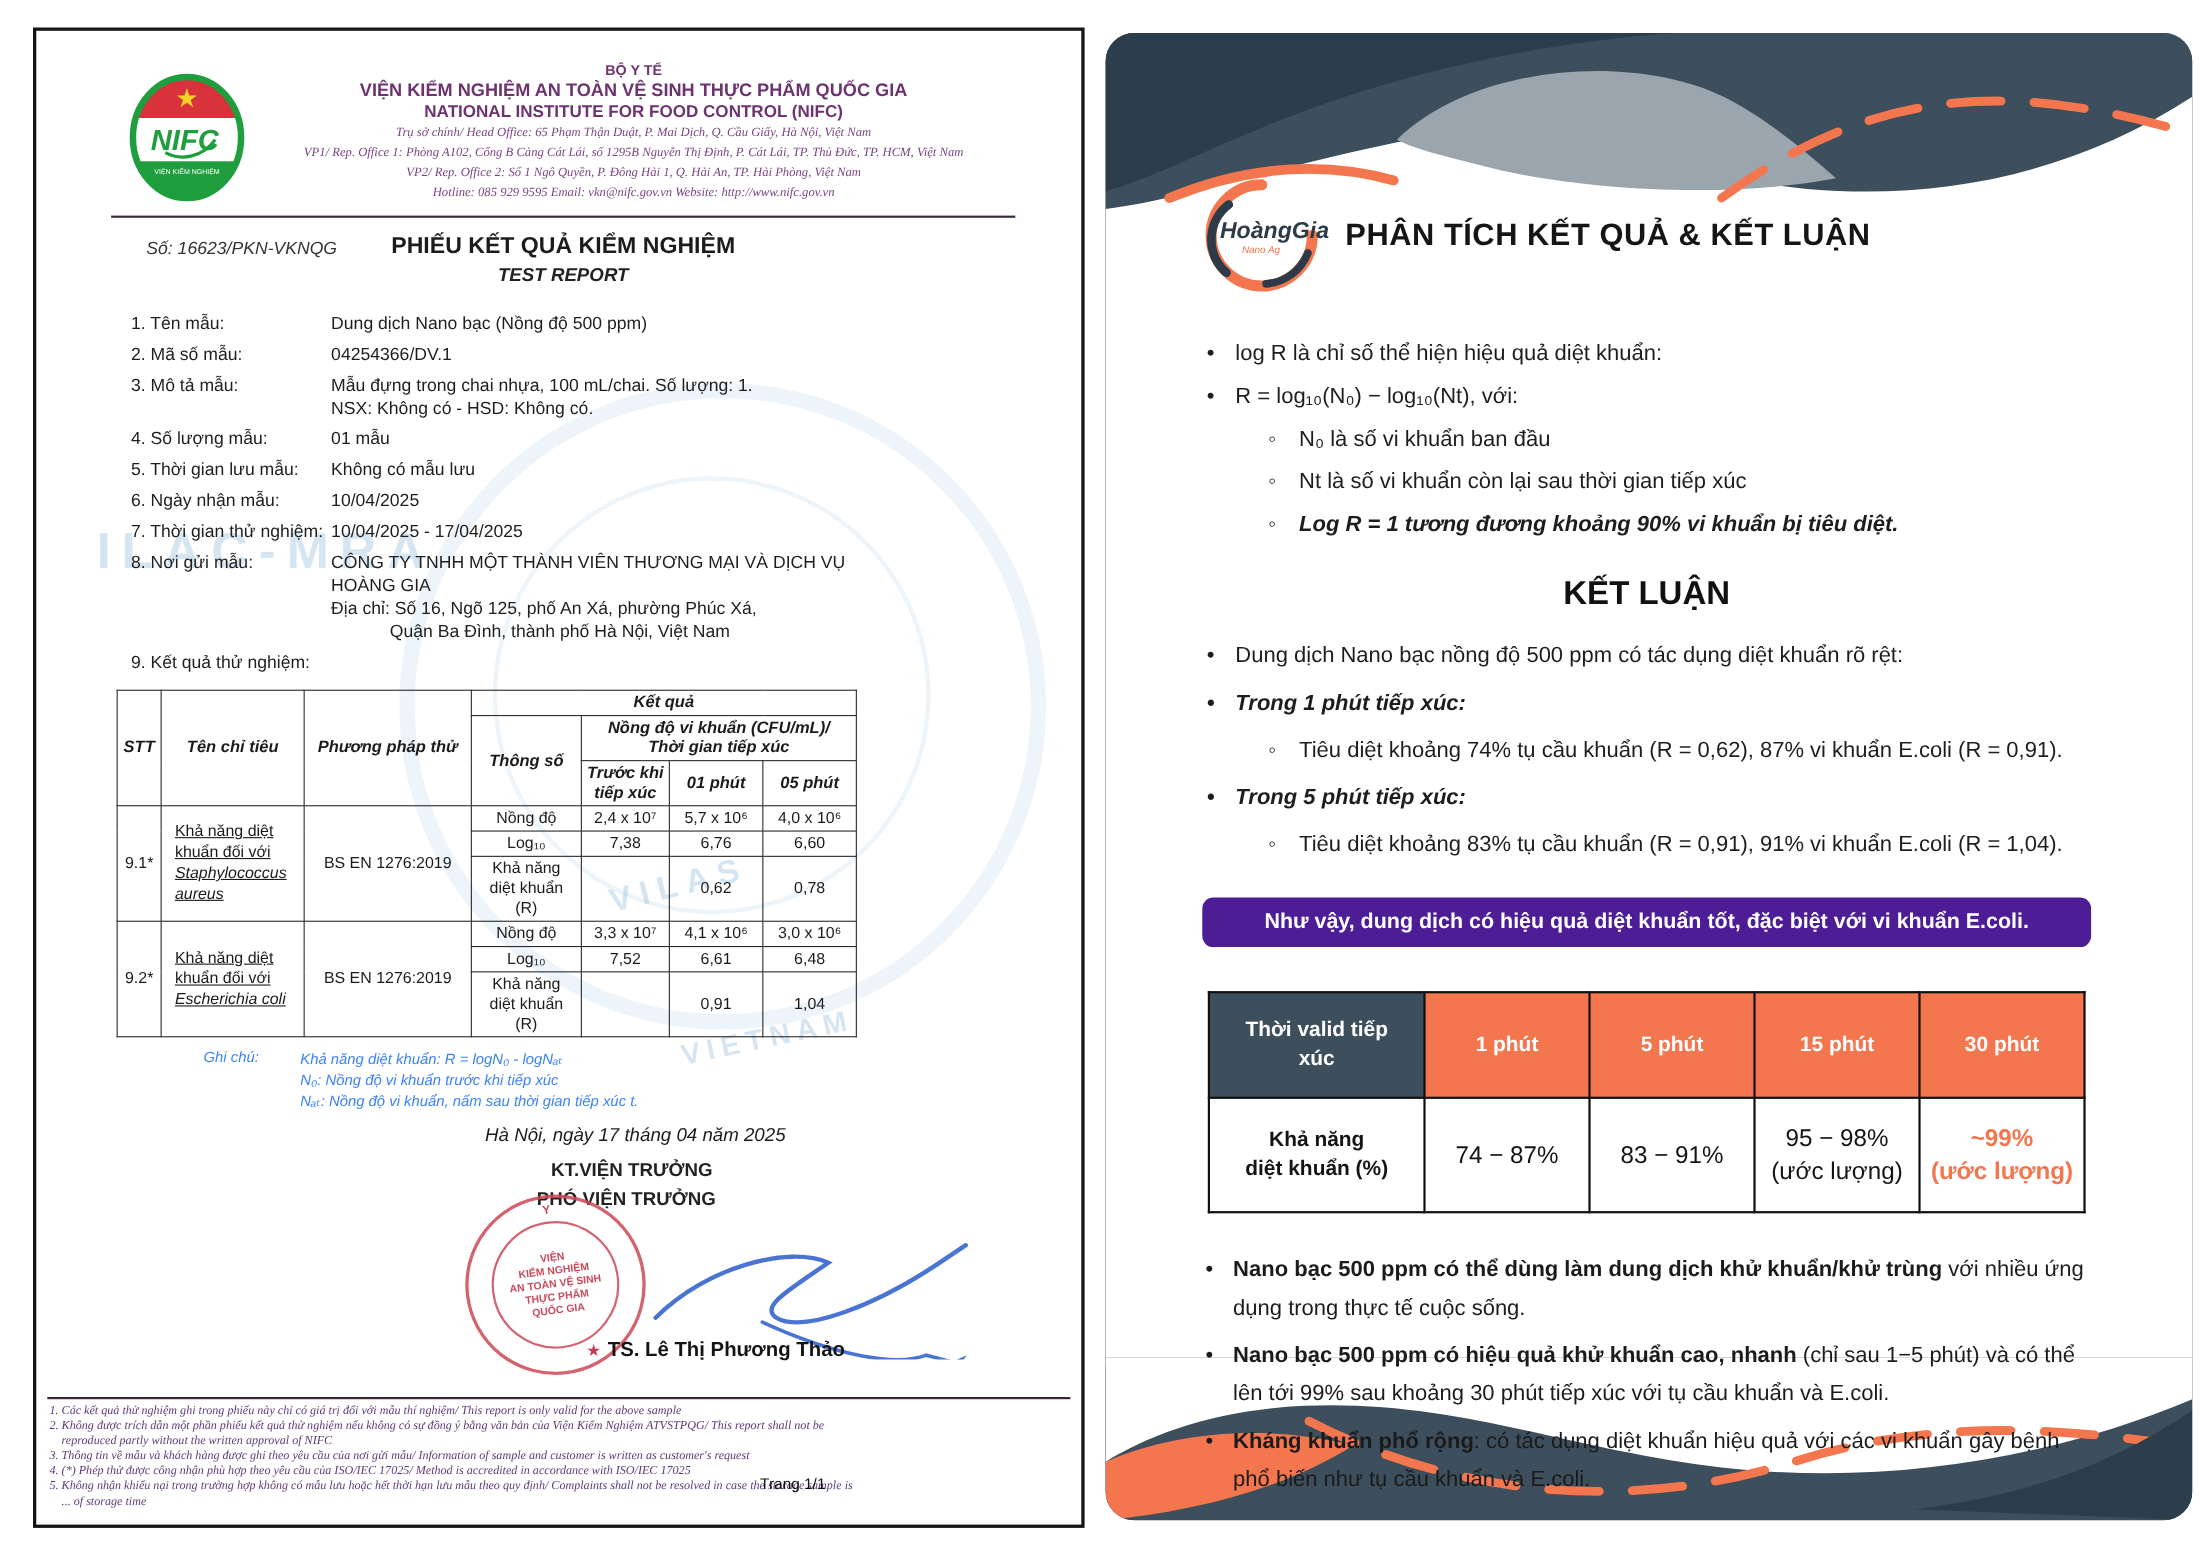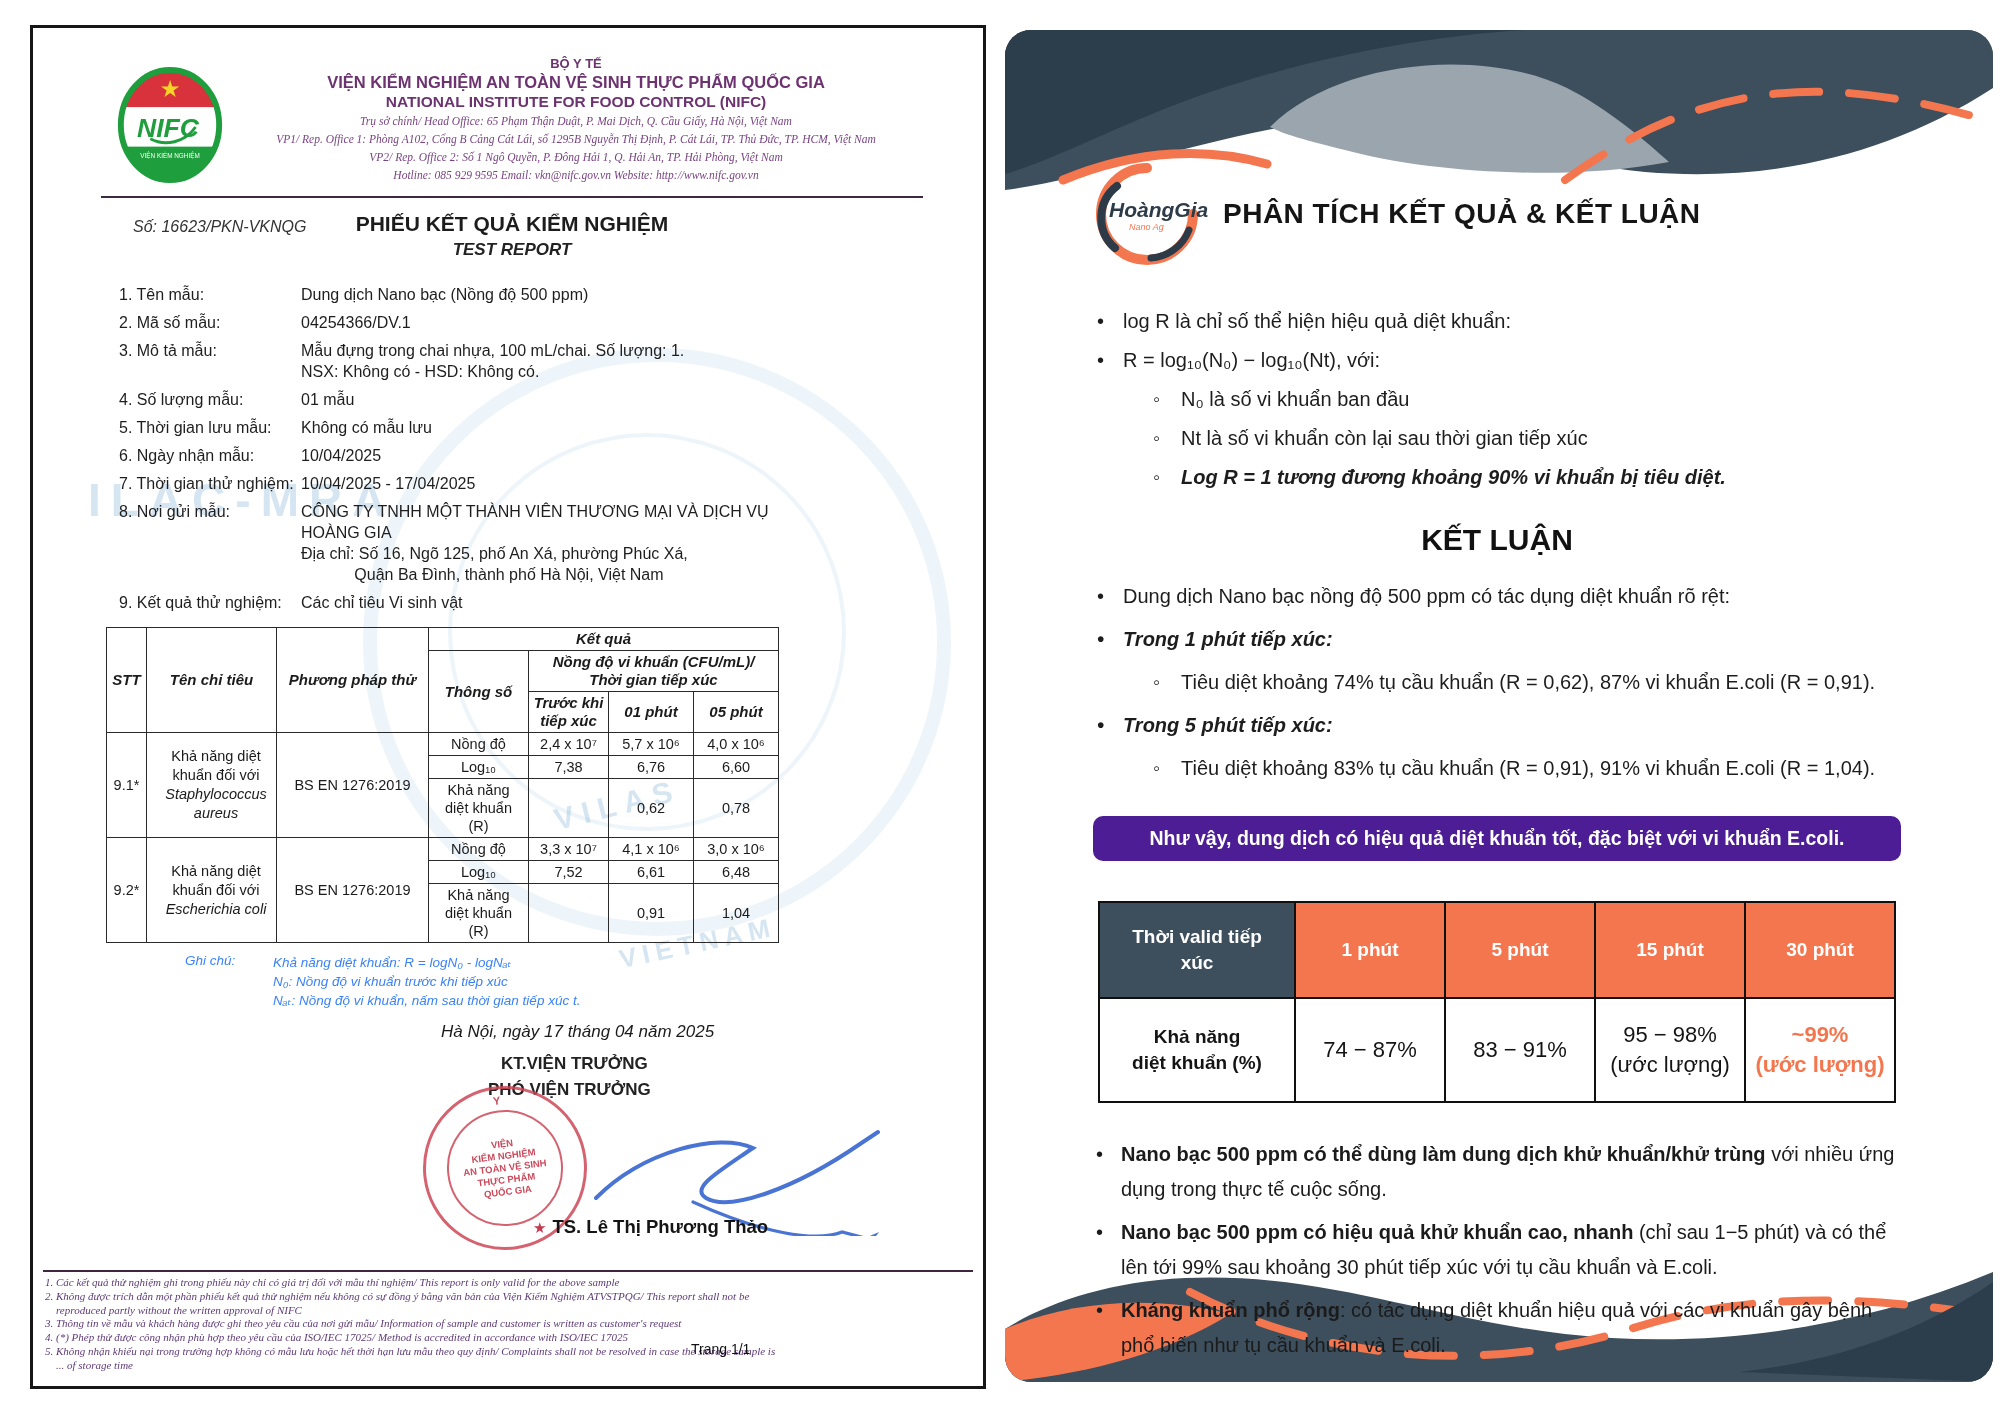--- a/index.html
+++ b/index.html
@@ -30,21 +30,21 @@
   .doc-sub{text-align:center;font-size:17px;font-weight:bold;font-style:italic;margin-top:4px;}
   .fields{margin:6px 60px 0 86px;font-size:16px;color:#1e1e1e;}
   .frow{display:flex;margin-bottom:7px;line-height:21px;}
   .flabel{width:182px;flex:none;}
   .fvalue{flex:1;white-space:pre-line;}
   table.rep{border-collapse:collapse;margin:14px 0 0 73px;table-layout:fixed;width:672px;
             font-size:14.5px;color:#1b1b1b;}
   table.rep td{border:1.6px solid #2a2a2a;text-align:center;vertical-align:middle;
                padding:2px 3px;white-space:pre-line;line-height:18px;}
   table.rep td.hd{font-weight:bold;font-style:italic;font-size:15px;}
-  table.rep td.org{line-height:19px;text-align:center;padding-left:12px;}
+  table.rep td.org{line-height:19px;text-align:left;padding-left:12px;text-decoration:underline;}
   .orgname{font-style:italic;}
   .notes{display:flex;margin:10px 0 0 152px;font-style:italic;font-size:13.5px;color:#3b82f6;}
   .notes .nlabel{width:88px;flex:none;}
   .notes .nlines{white-space:pre-line;line-height:19px;}
   .sign{position:relative;height:252px;margin-top:8px;}
   .s-date{position:absolute;left:408px;top:4px;font-style:italic;font-size:17px;color:#1b1b1b;}
   .s-kt{position:absolute;left:468px;top:36px;font-weight:bold;font-size:17px;}
   .s-pho{position:absolute;left:455px;top:62px;font-weight:bold;font-size:17px;}
   .stamp{position:absolute;left:390px;top:68px;width:158px;height:158px;border:3px solid rgba(205,70,86,.85);
          border-radius:50%;transform:rotate(-7deg);}
@@ -188,21 +188,20 @@
           <div class="frow">
             <div class="flabel">8. Nơi gửi mẫu:</div>
             <div class="fvalue">CÔNG TY TNHH MỘT THÀNH VIÊN THƯƠNG MẠI VÀ DỊCH VỤ
 HOÀNG GIA
 Địa chỉ: Số 16, Ngõ 125, phố An Xá, phường Phúc Xá,
 &nbsp;&nbsp;&nbsp;&nbsp;&nbsp;&nbsp;&nbsp;&nbsp;&nbsp;&nbsp;&nbsp;&nbsp;Quận Ba Đình, thành phố Hà Nội, Việt Nam</div>
           </div>
 
           <div class="frow">
             <div class="flabel">9. Kết quả thử nghiệm:</div>
-            <div class="fvalue">Các chỉ tiêu Vi sinh vật</div>
           </div>
         </div>
 
       <table class="rep">
         <colgroup>
             <col style="width:40px">
             <col style="width:130px">
             <col style="width:152px">
                   <col style="width:100px">
             <col style="width:80px">

